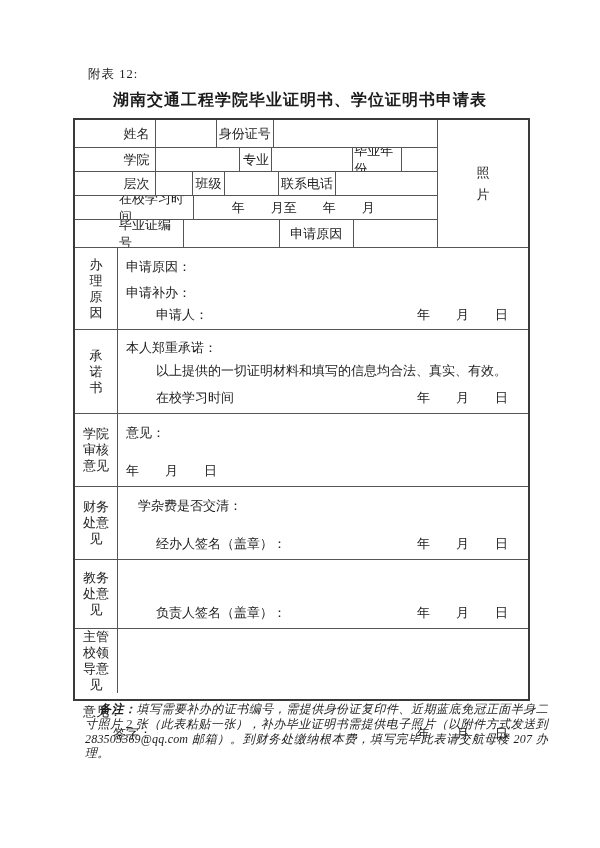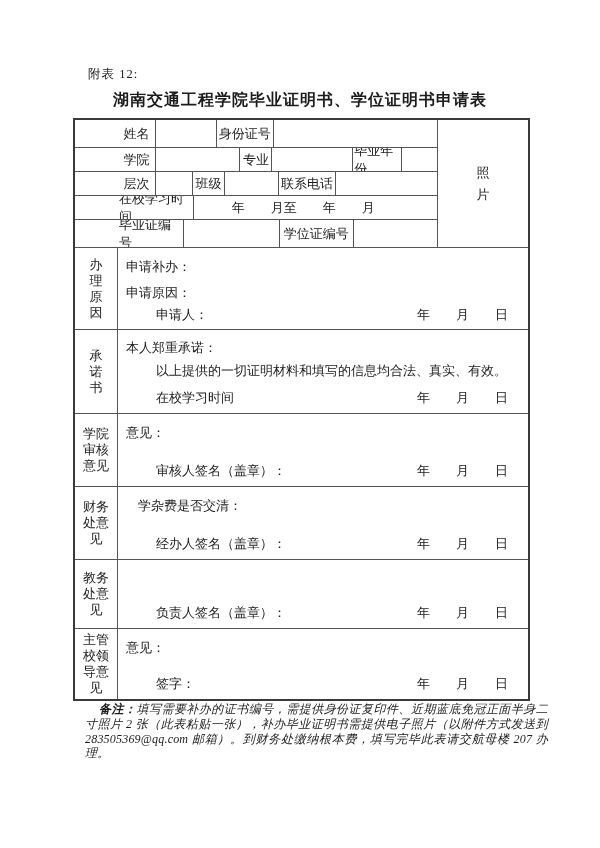--- a/index.html
+++ b/index.html
@@ -28,21 +28,21 @@
     white-space:pre-line; text-align:center; line-height:22px;
   }
   .trow { display:flex; border-bottom:1px solid #555;padding-left:43px; }
   .tcell { border-right:1px solid #555; display:flex; align-items:center; overflow:hidden; }
   .tcell:last-child { border-right:none; }
   .tcell.lbl { justify-content:center; padding:0 1px; }
   .r1 { height:28px; } .r2,.r3,.r4 { height:24px; } .r5 { height:27px; }
   .period-val { padding-left:38px; }
   
   .section { display:flex; border-bottom:1px solid #555; }
-  .section:last-child { border-bottom:none; }
+  .section:last-child { border-bottom:none;flex-direction:column; }
   .sec-label {
     width:43px; border-right:1px solid #555; flex:0 0 43px;
     display:flex; align-items:center; justify-content:center;
     white-space:pre-line; text-align:center; line-height:16px;
   }
   .sec-body {
     flex:1; padding:6px 8px 6px 8px;
     display:flex; flex-direction:column; justify-content:space-between;
   }
   .sec-line { line-height:26px; }
@@ -101,39 +101,39 @@
         </div>
 
         <div class="trow r4">
           <div class="tcell lbl" style="width:87px">在校学习时间</div>
           <div class="tcell period-val" style="width:275px">年　　月至　　年　　月</div>
         </div>
 
         <div class="trow r5" style="border-bottom:none">
           <div class="tcell lbl" style="width:75px">毕业证编号</div>
           <div class="tcell" style="width:109px"></div>
-          <div class="tcell lbl" style="width:83px">学位证编号</div>
+          <div class="tcell lbl" style="width:83px">申请原因</div>
           <div class="tcell" style="width:95px"></div>
         </div>
 
       </div>
       <div class="photo-cell">照
 片</div>
     </div>
     <div style="border-top:1px solid #555"></div>
 
     <div class="section s0">
       <div class="sec-label">办
 理
 原
 因</div>
       <div class="sec-body">
         <div>
+          <div class="sec-line">申请原因：</div>
           <div class="sec-line">申请补办：</div>
-          <div class="sec-line">申请原因：</div>
         </div>
         <div class="sign-row">
           <span class="sign-label">申请人：</span>
           <span class="date-label">年　　月　　日</span>
         </div>
       </div>
     </div>
 
     <div class="section s1">
       <div class="sec-label">承
@@ -153,21 +153,20 @@
 
     <div class="section s2">
       <div class="sec-label">学院
 审核
 意见</div>
       <div class="sec-body">
         <div>
           <div class="sec-line">意见：</div>
         </div>
         <div class="sign-row">
-          <span class="sign-label">审核人签名（盖章）：</span>
           <span class="date-label">年　　月　　日</span>
         </div>
       </div>
     </div>
 
     <div class="section s3">
       <div class="sec-label">财务
 处意
 见</div>
       <div class="sec-body">

